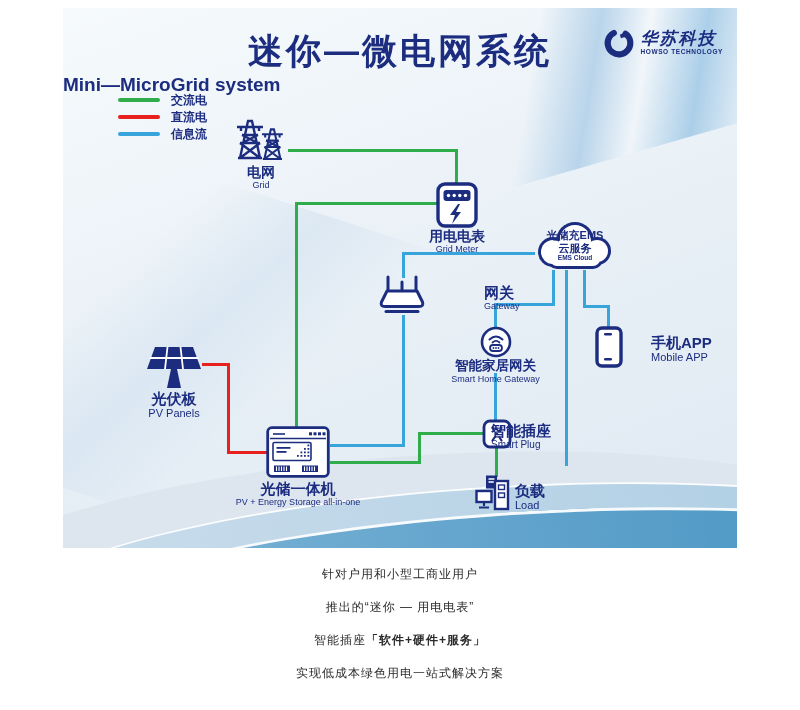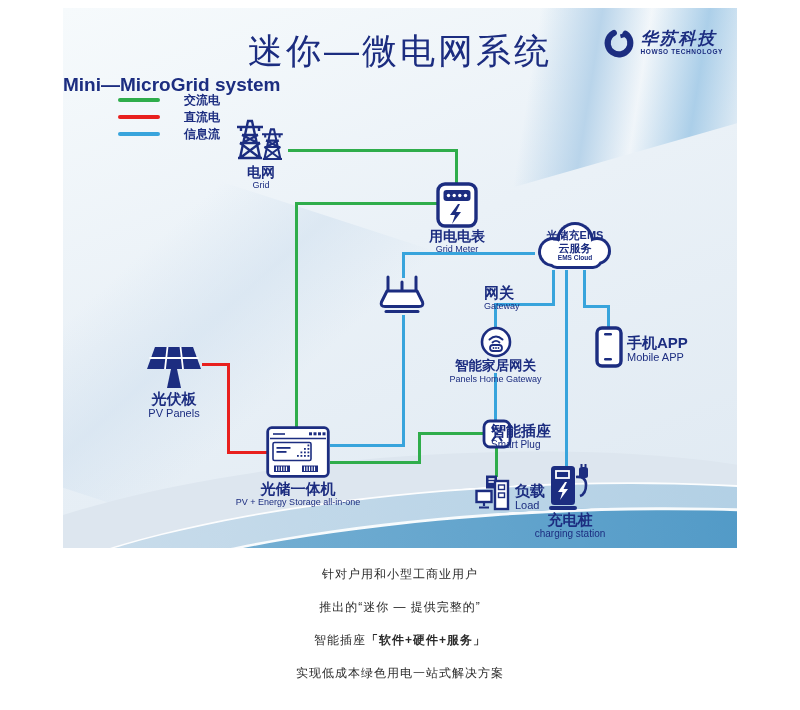--- a/index.html
+++ b/index.html
@@ -17,30 +17,30 @@
   .wave{position:absolute;border-radius:50%;z-index:0;}
   .wave1{left:-140px;top:448px;width:980px;height:240px;background:#dde6ef;transform:rotate(-4deg);}
   .wave2{left:-90px;top:478px;width:1060px;height:240px;background:linear-gradient(90deg,#ccdeec,#a9cbe2);
          border-top:2px solid rgba(255,255,255,.95);transform:rotate(-3.4deg);}
   .wave3{left:-70px;top:502px;width:1120px;height:250px;background:linear-gradient(90deg,#84b8d8,#3a8cbf);
          border-top:3px solid rgba(255,255,255,.95);transform:rotate(-2.8deg);}
   .wave-green{left:-70px;top:498px;width:1120px;height:250px;background:transparent;
          border-top:3px solid #52b24a;transform:rotate(-2.8deg);position:absolute;border-radius:50%;z-index:0;}
   
   .title{position:absolute;left:0;top:20px;width:100%;text-align:center;z-index:2;
-         color:#1c2d80;font-size:35px;font-weight:400;letter-spacing:3px;}
+         color:#1c2d80;font-size:35px;font-weight:700;letter-spacing:3px;}
   .subtitle{position:absolute;left:0;top:66px;width:100%;z-index:2;
          color:#1c2d80;font-size:19px;font-weight:600;}
   .logo{position:absolute;right:14px;top:18px;z-index:2;display:flex;align-items:center;gap:4px;}
   .logo-txt{display:flex;flex-direction:column;line-height:1;}
   .logo-cn{color:#1c2d80;font-size:17px;font-weight:800;font-style:italic;letter-spacing:2px;}
   .logo-en{color:#1c2d80;font-size:6.5px;font-weight:700;letter-spacing:.6px;margin-top:2px;}
   
   .legend{position:absolute;left:55px;top:86px;z-index:2;}
-  .legend-row{display:flex;align-items:center;gap:24px;height:12px;margin-bottom:5px;}
+  .legend-row{display:flex;align-items:center;gap:11px;height:12px;margin-bottom:5px;}
   .swatch{width:42px;height:3.5px;border-radius:2px;}
   .sw-ac{background:#2fad4b}.sw-dc{background:#e8201e}.sw-info{background:#38a4dc}
   .legend-label{color:#1c2d80;font-size:12px;font-weight:800;}
   
   .ln{position:absolute;z-index:1;}
   .h{height:3px}.v{width:3px}
   .ac{background:#2fad4b}.dc{background:#e8201e}.info{background:#38a4dc}
   
   .node{position:absolute;z-index:2;display:flex;flex-direction:column;align-items:center;}
   .cn{color:#1c2d80;font-weight:800;font-size:14px;line-height:1.15;white-space:nowrap;}
@@ -189,31 +189,31 @@
       <svg width="32" height="32" viewBox="0 0 32 32">
         <circle cx="16" cy="16" r="14" fill="#fff" stroke="#1c2d80" stroke-width="2.6"></circle>
         <path d="M9.5 13.5 Q16 7.5 22.5 13.5" fill="none" stroke="#1c2d80" stroke-width="2" stroke-linecap="round"></path>
         <path d="M12.5 16.5 Q16 13.2 19.5 16.5" fill="none" stroke="#1c2d80" stroke-width="1.8" stroke-linecap="round"></path>
         <rect x="10" y="19" width="12" height="6" rx="3" fill="#fff" stroke="#1c2d80" stroke-width="1.8"></rect>
         <circle cx="13.5" cy="22" r=".9" fill="#1c2d80"></circle>
           <circle cx="16" cy="22" r=".9" fill="#1c2d80"></circle>
           <circle cx="18.5" cy="22" r=".9" fill="#1c2d80"></circle>
       </svg>
       <span class="cn" style="font-size:13.5px">智能家居网关</span>
-      <span class="en">Panels Home Gateway</span>
+      <span class="en">Smart Home Gateway</span>
     </div>
 
     <div class="node" style="left:532px;top:318px;width:28px">
       <svg width="28" height="42" viewBox="0 0 28 42">
         <rect x="2" y="2" width="24" height="38" rx="5" fill="#fff" stroke="#1c2d80" stroke-width="3.4"></rect>
         <rect x="9" y="7" width="8" height="2.6" rx="1.3" fill="#1c2d80"></rect>
         <rect x="9" y="32" width="8" height="2.6" rx="1.3" fill="#1c2d80"></rect>
       </svg>
     </div>
-    <div class="side-label" style="left:564px;top:326px">
+    <div class="side-label" style="left:588px;top:326px">
       <span class="cn" style="font-size:15px">手机APP</span>
       <span class="en" style="font-size:11px">Mobile APP</span>
     </div>
 
     <div class="node" style="left:82px;top:336px;width:58px">
       <svg width="58" height="46" viewBox="0 0 58 46">
         <polygon points="10,3 48,3 56,25 2,25" fill="#1c2d80"></polygon>
         <path d="M4.5 14 H53.5 M22.5 3 L20 25 M35.5 3 L38 25" stroke="#fff" stroke-width="1.8" fill="none"></path>
         <polygon points="26,25 32,25 36,44 22,44" fill="#1c2d80"></polygon>
       </svg>
@@ -276,34 +276,21 @@
         <rect x="23.5" y="19" width="6" height="4.5" fill="none" stroke="#1c2d80" stroke-width="1.4"></rect>
         <rect x="1.5" y="17" width="15" height="11" fill="#fff" stroke="#1c2d80" stroke-width="2.4"></rect>
         <path d="M9 28 v4 M4 33.5 h10" stroke="#1c2d80" stroke-width="2.2"></path>
       </svg>
     </div>
     <div class="side-label" style="left:452px;top:474px">
       <span class="cn" style="font-size:15px">负载</span>
       <span class="en" style="font-size:11px">Load</span>
     </div>
 
-    <div class="node" style="left:474px;top:455px;width:66px">
-      <svg width="44" height="48" viewBox="0 0 44 48">
-        <path d="M28 14 Q38 13 38 22 Q38 31 32 33" stroke="#1c2d80" stroke-width="2.6" fill="none"></path>
-        <path d="M33.5 4 V1 M37.5 4 V1" stroke="#1c2d80" stroke-width="2"></path>
-        <rect x="31" y="4" width="9" height="11" rx="2.5" fill="#1c2d80"></rect>
-        <rect x="3" y="3" width="24" height="39" rx="3.5" fill="#1c2d80"></rect>
-        <rect x="8" y="8" width="13" height="7" fill="none" stroke="#fff" stroke-width="1.8"></rect>
-        <path d="M17 19 l-7 10 h4.5 l-2.5 8 l8 -11 h-4.5 l3.5 -7 z" fill="#fff"></path>
-        <rect x="1" y="43" width="28" height="4" rx="2" fill="#1c2d80"></rect>
-      </svg>
-      <span class="cn" style="font-size:15px">充电桩</span>
-      <span class="en" style="font-size:10px">charging station</span>
-    </div>
   </div>
 
   <div class="footer">
     <p>针对户用和小型工商业用户</p>
-    <p>推出的“迷你 — 提供完整的”</p>
+    <p>推出的“迷你 — 用电电表”</p>
     <p><span>智能插座</span><span class="bold">「软件+硬件+服务」</span></p>
     <p>实现低成本绿色用电一站式解决方案</p>
   </div>
 </div>
 
 </body></html>

